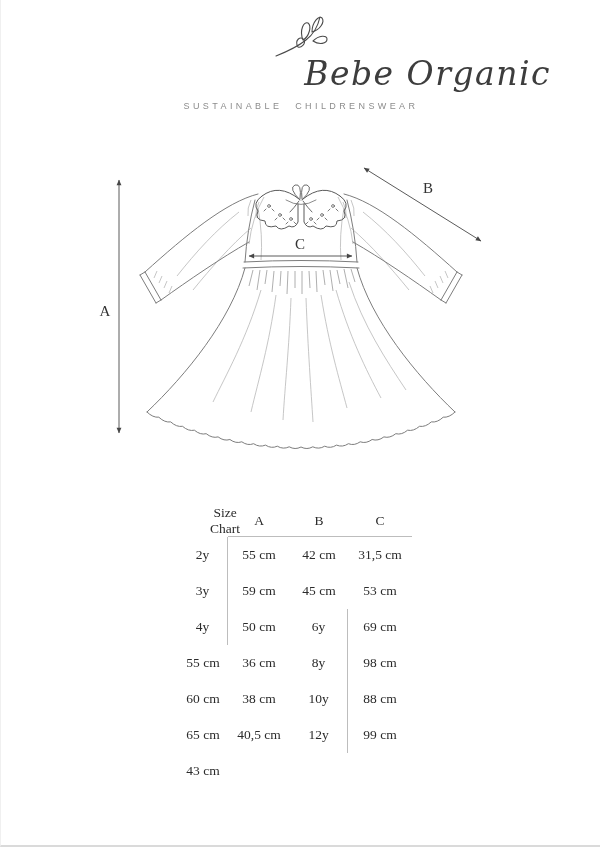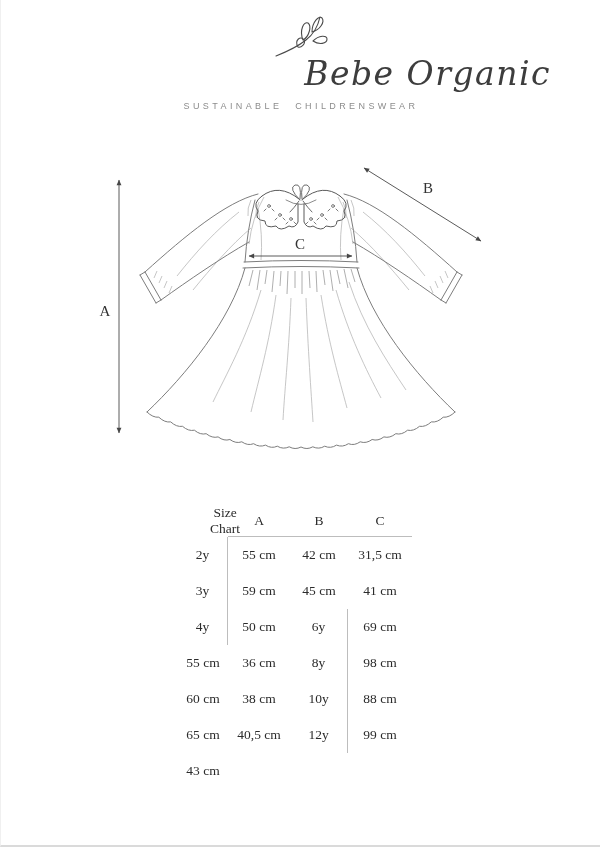--- a/index.html
+++ b/index.html
@@ -193,21 +193,21 @@
     <div class="cell colhead">C</div>
 
     <div class="cell sizecol">2y</div>
     <div class="cell">55 cm</div>
     <div class="cell">42 cm</div>
     <div class="cell">31,5 cm</div>
 
     <div class="cell sizecol">3y</div>
     <div class="cell">59 cm</div>
     <div class="cell">45 cm</div>
-    <div class="cell">41 cm</div>
+    <div class="cell">53 cm</div>
 
     <div class="cell sizecol">4y</div>
     <div class="cell">50 cm</div>
 
     <div class="cell sizecol">6y</div>
     <div class="cell">69 cm</div>
     <div class="cell">55 cm</div>
     <div class="cell">36 cm</div>
 
     <div class="cell sizecol">8y</div>

